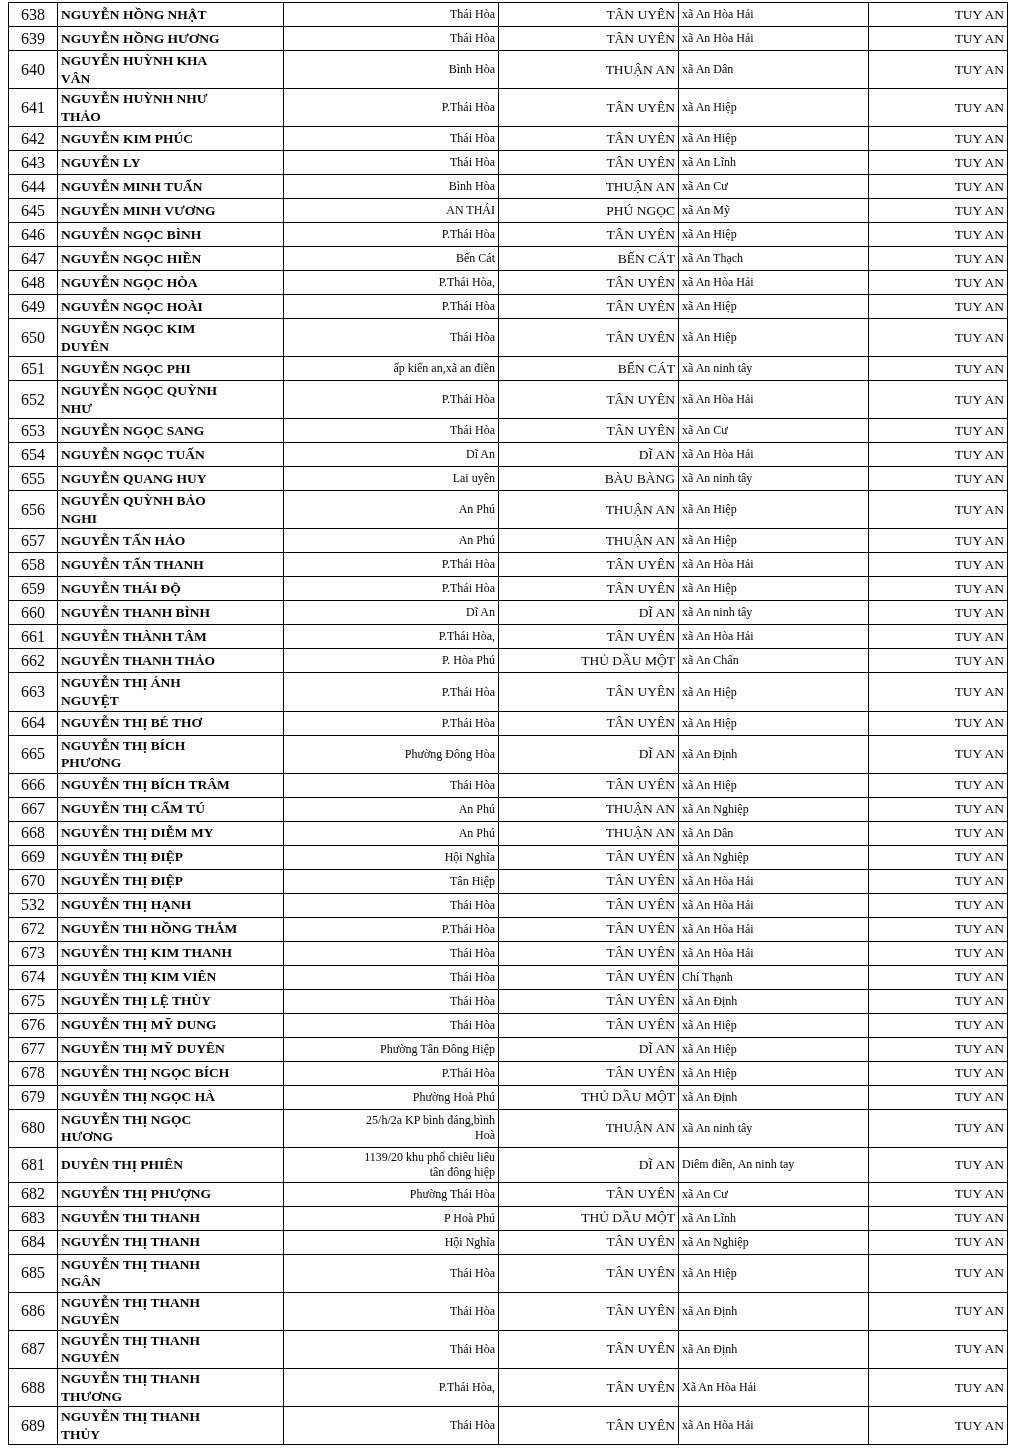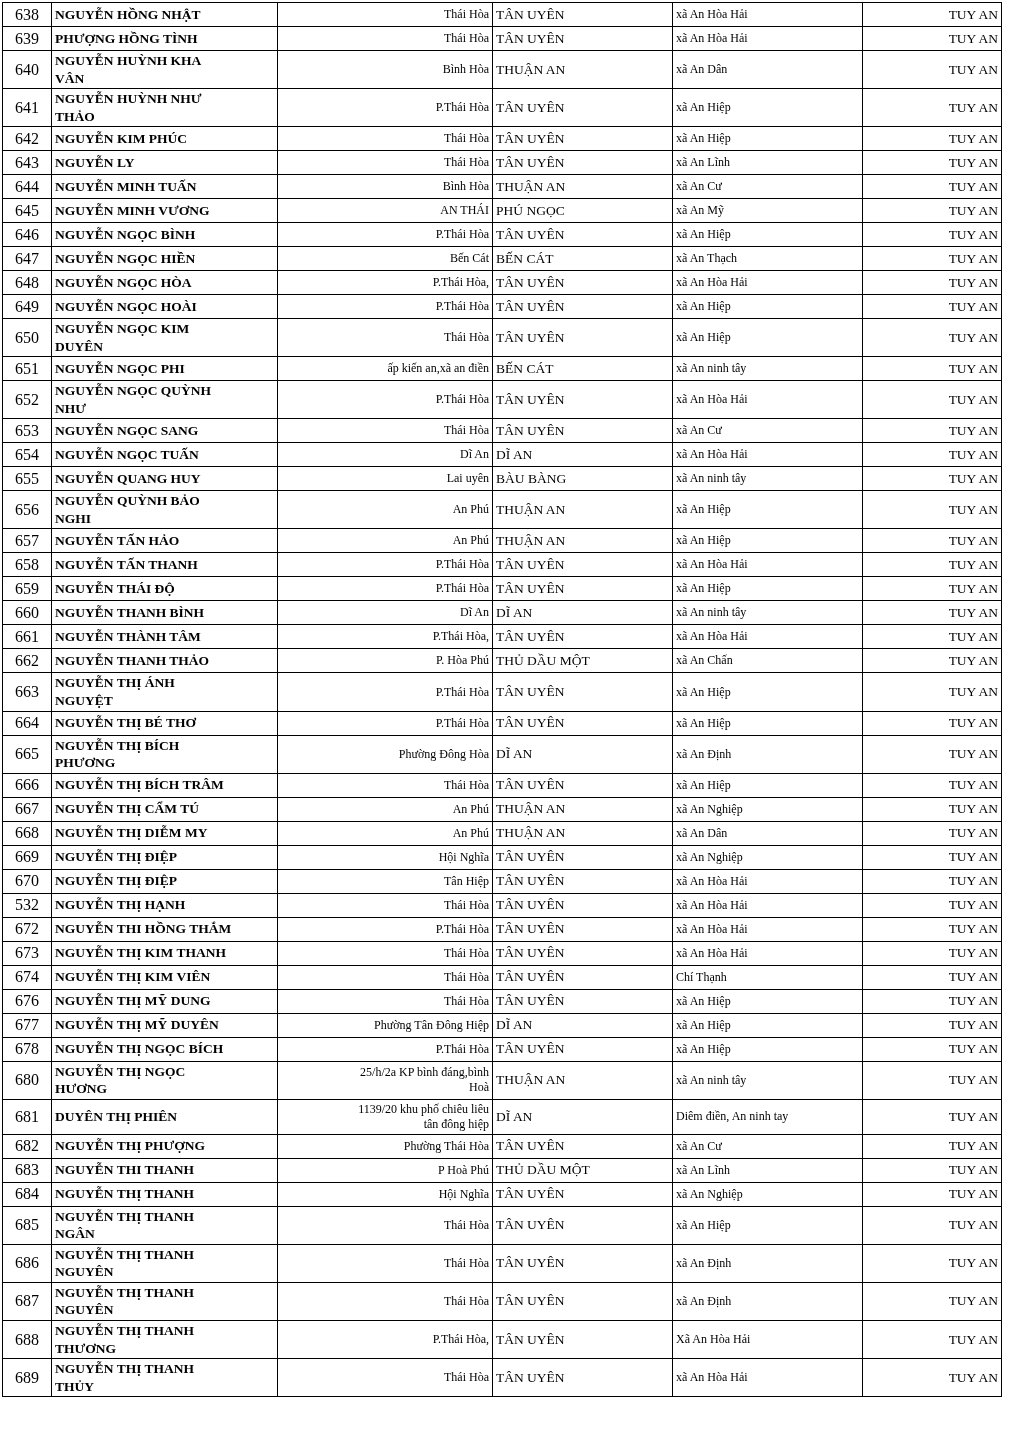--- a/index.html
+++ b/index.html
@@ -7,38 +7,38 @@
     position:relative;
     width:1016px;
     height:1453px;
     background:#ffffff;
     font-family:"Liberation Serif","DejaVu Serif",serif;
     color:#000;
     overflow:hidden;
   }
   table.people{
     position:absolute;
-    left:2px;
+    left:8px;
     top:2px;
     width:999px;
     border-collapse:collapse;
     table-layout:fixed;
   }
   table.people td{
     border:1.5px solid #000;
     vertical-align:middle;
     padding:1px 3px;
     overflow:hidden;
   }
   tr.single{height:24px;}
   tr.double{height:35px;}
   td.col-no{text-align:center;font-size:16px;}
   td.col-name{text-align:left;font-size:13.5px;padding-left:7px;line-height:1.3;font-weight:bold;}
   td.col-place{text-align:right;font-size:12px;line-height:1.25;}
-  td.col-district{text-align:left;font-size:13.5px;}
+  td.col-district{text-align:right;font-size:13.5px;}
   td.col-commune{text-align:left;font-size:12px;line-height:1.25;}
   td.col-province{text-align:right;font-size:13.5px;}
 </style>
 </head>
 <body>
 
 <div class="page">
   <table class="people">
     <colgroup>
       <col style="width:49px">
@@ -52,21 +52,21 @@
         <tr class="single">
           <td class="col-no">638</td>
           <td class="col-name"><span>NGUYỄN HỒNG NHẬT</span></td>
           <td class="col-place"><span>Thái Hòa</span></td>
           <td class="col-district">TÂN UYÊN</td>
           <td class="col-commune">xã An Hòa Hải</td>
           <td class="col-province">TUY AN</td>
         </tr>
         <tr class="single">
           <td class="col-no">639</td>
-          <td class="col-name"><span>PHƯỢNG HỒNG TÌNH</span></td>
+          <td class="col-name"><span>NGUYỄN HỒNG HƯƠNG</span></td>
           <td class="col-place"><span>Thái Hòa</span></td>
           <td class="col-district">TÂN UYÊN</td>
           <td class="col-commune">xã An Hòa Hải</td>
           <td class="col-province">TUY AN</td>
         </tr>
         <tr class="double">
           <td class="col-no">640</td>
           <td class="col-name"><span>NGUYỄN HUỲNH KHA</span><br><span>VÂN</span></td>
           <td class="col-place"><span>Bình Hòa</span></td>
           <td class="col-district">THUẬN AN</td>
@@ -339,20 +339,28 @@
         </tr>
         <tr class="single">
           <td class="col-no">674</td>
           <td class="col-name"><span>NGUYỄN THỊ KIM VIÊN</span></td>
           <td class="col-place"><span>Thái Hòa</span></td>
           <td class="col-district">TÂN UYÊN</td>
           <td class="col-commune">Chí Thạnh</td>
           <td class="col-province">TUY AN</td>
         </tr>
         <tr class="single">
+          <td class="col-no">675</td>
+          <td class="col-name"><span>NGUYỄN THỊ LỆ THÙY</span></td>
+          <td class="col-place"><span>Thái Hòa</span></td>
+          <td class="col-district">TÂN UYÊN</td>
+          <td class="col-commune">xã An Định</td>
+          <td class="col-province">TUY AN</td>
+        </tr>
+        <tr class="single">
           <td class="col-no">676</td>
           <td class="col-name"><span>NGUYỄN THỊ MỸ DUNG</span></td>
           <td class="col-place"><span>Thái Hòa</span></td>
           <td class="col-district">TÂN UYÊN</td>
           <td class="col-commune">xã An Hiệp</td>
           <td class="col-province">TUY AN</td>
         </tr>
         <tr class="single">
           <td class="col-no">677</td>
           <td class="col-name"><span>NGUYỄN THỊ MỸ DUYÊN</span></td>
@@ -360,20 +368,28 @@
           <td class="col-district">DĨ AN</td>
           <td class="col-commune">xã An Hiệp</td>
           <td class="col-province">TUY AN</td>
         </tr>
         <tr class="single">
           <td class="col-no">678</td>
           <td class="col-name"><span>NGUYỄN THỊ NGỌC BÍCH</span></td>
           <td class="col-place"><span>P.Thái Hòa</span></td>
           <td class="col-district">TÂN UYÊN</td>
           <td class="col-commune">xã An Hiệp</td>
+          <td class="col-province">TUY AN</td>
+        </tr>
+        <tr class="single">
+          <td class="col-no">679</td>
+          <td class="col-name"><span>NGUYỄN THỊ NGỌC HÀ</span></td>
+          <td class="col-place"><span>Phường Hoà Phú</span></td>
+          <td class="col-district">THỦ DẦU MỘT</td>
+          <td class="col-commune">xã An Định</td>
           <td class="col-province">TUY AN</td>
         </tr>
         <tr class="double">
           <td class="col-no">680</td>
           <td class="col-name"><span>NGUYỄN THỊ NGỌC</span><br><span>HƯƠNG</span></td>
           <td class="col-place"><span>25/h/2a KP bình đáng,bình</span><br><span>Hoà</span></td>
           <td class="col-district">THUẬN AN</td>
           <td class="col-commune">xã An ninh tây</td>
           <td class="col-province">TUY AN</td>
         </tr>

